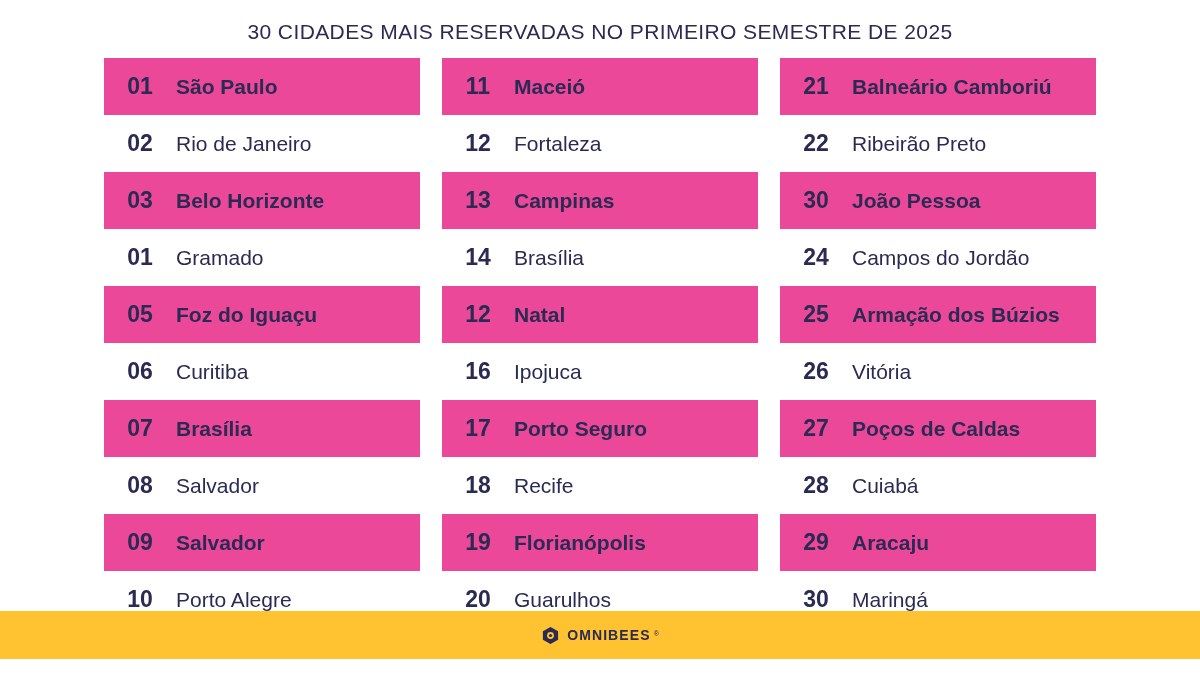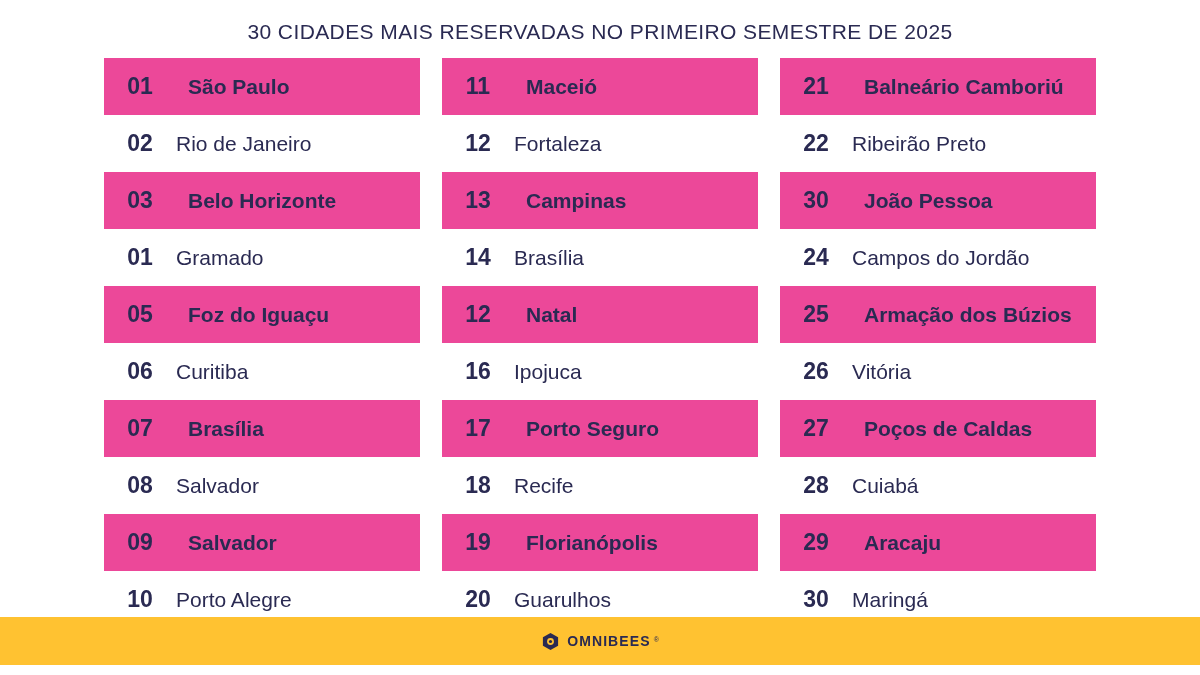--- a/index.html
+++ b/index.html
@@ -50,27 +50,27 @@
     text-align: center;
     font-size: 23px;
     font-weight: bold;
     color: #2a2a52;
     flex: none;
   }
   .row .city {
     font-size: 21px;
     color: #2a2a52;
   }
-  .row.highlight .city { font-weight: bold; margin-left: 12px; }
+  .row.highlight .city { font-weight: bold; }
   .row.plain .city { font-weight: normal; }
 
   .footer {
     position: absolute;
     left: 0;
-    bottom: 10px;
+    bottom: 16px;
     width: 1200px;
     height: 48px;
     background: #ffc231;
     display: flex;
     align-items: center;
     justify-content: center;
   }
   .brand {
     display: flex;
     align-items: center;

